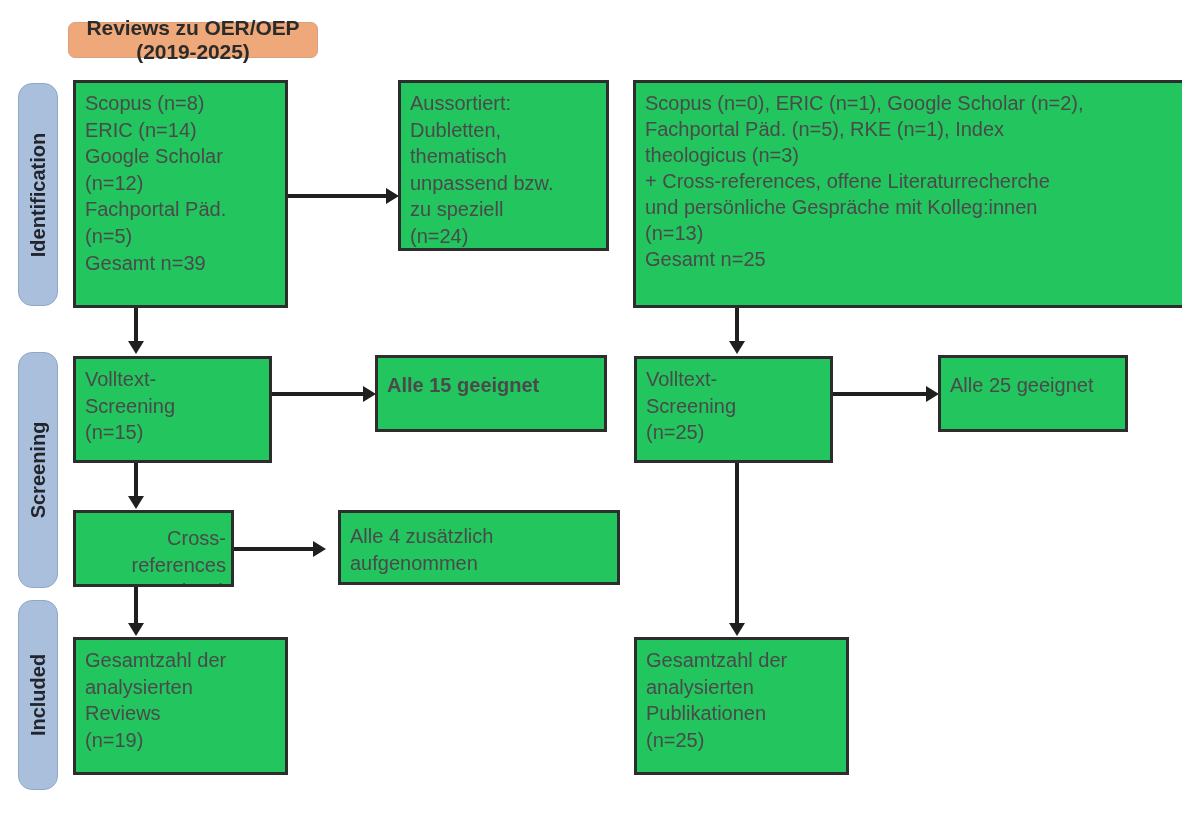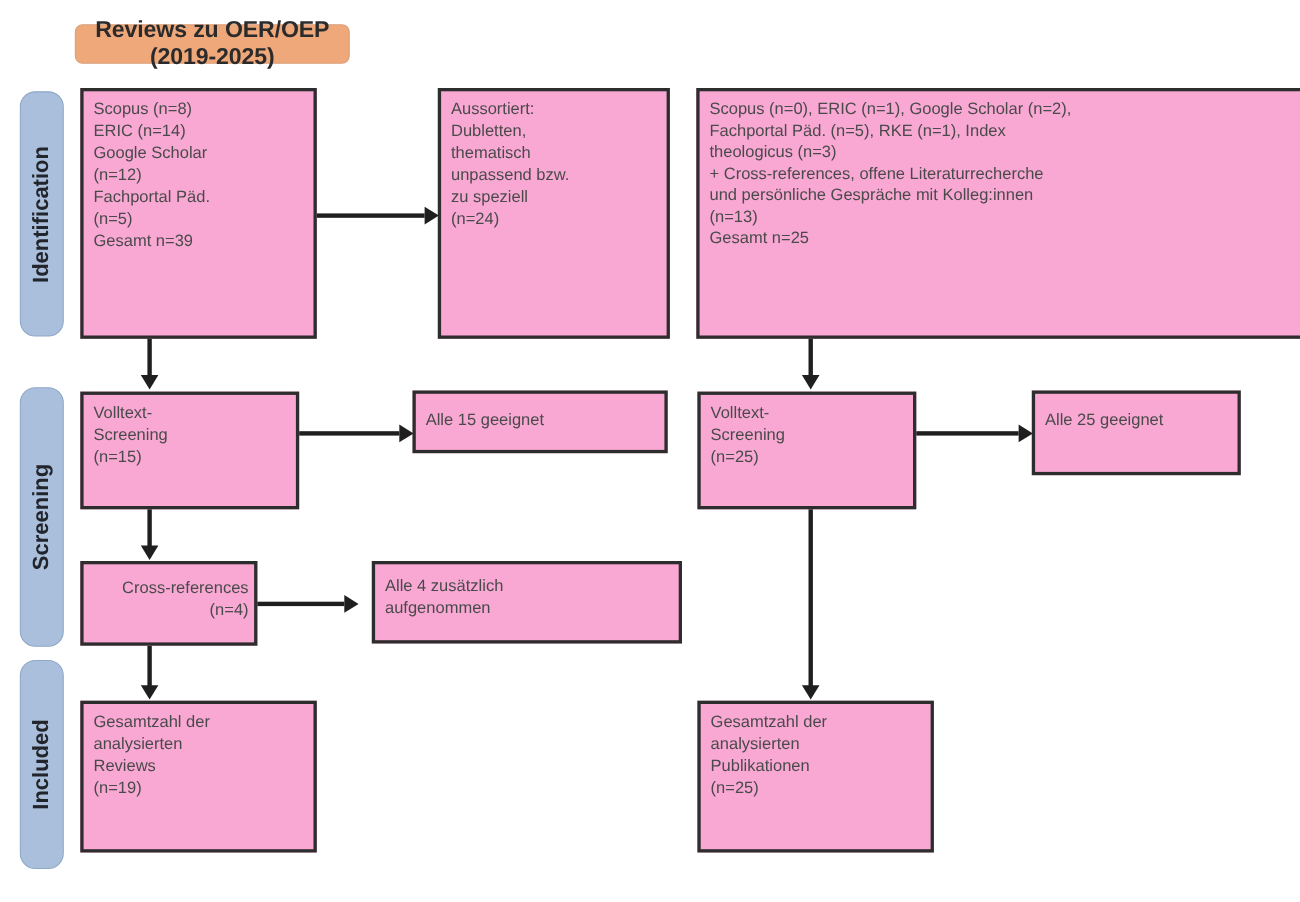--- a/index.html
+++ b/index.html
@@ -58,37 +58,37 @@
     font-size: 20px;
     color: #22262c;
   }
   #stage-identification { top: 83px;  height: 223px; }
   #stage-screening      { top: 352px; height: 236px; }
   #stage-included       { top: 600px; height: 190px; }
 
   
   .flow-box {
     position: absolute;
-    background: #f9a8d4;
+    background: #22c55e;
     border: 3px solid #2d2d2d;
     box-sizing: border-box;
     color: #4a4a4a;
-    font-size: 15px;
+    font-size: 20px;
     line-height: 1.33;
     padding: 7px 5px 5px 9px;
     white-space: pre-line;
     overflow: hidden;
   }
   .flow-box.tight { line-height: 1.30; }
 
   
   #box-sources-left   { left: 73px;  top: 80px;  width: 215px; height: 228px; }
-  #box-excluded-left  { left: 398px; top: 80px;  width: 211px; height: 228px; }
+  #box-excluded-left  { left: 398px; top: 80px;  width: 211px; height: 171px; }
   #box-fulltext-left  { left: 73px;  top: 356px; width: 199px; height: 107px; }
-  #box-eligible-left  { left: 375px; top: 355px; width: 232px; height: 57px;  padding-top: 14px; }
+  #box-eligible-left  { left: 375px; top: 355px; width: 232px; height: 77px;  padding-top: 14px; font-weight: bold; }
   #box-crossref-left  { left: 73px;  top: 510px; width: 161px; height: 77px;  padding-top: 12px; text-align: right; }
   #box-crossadd-left  { left: 325px; top: 510px; width: 282px; height: 75px;  padding-top: 10px; margin-left: 13px; }
   #box-included-left  { left: 73px;  top: 637px; width: 215px; height: 138px; }
 
   
   #box-sources-right  { left: 633px; top: 80px;  width: 600px; height: 228px; }
   #box-fulltext-right { left: 634px; top: 356px; width: 199px; height: 107px; }
   #box-eligible-right { left: 938px; top: 355px; width: 190px; height: 77px;  padding-top: 14px; }
   #box-included-right { left: 634px; top: 637px; width: 215px; height: 138px; }
 

